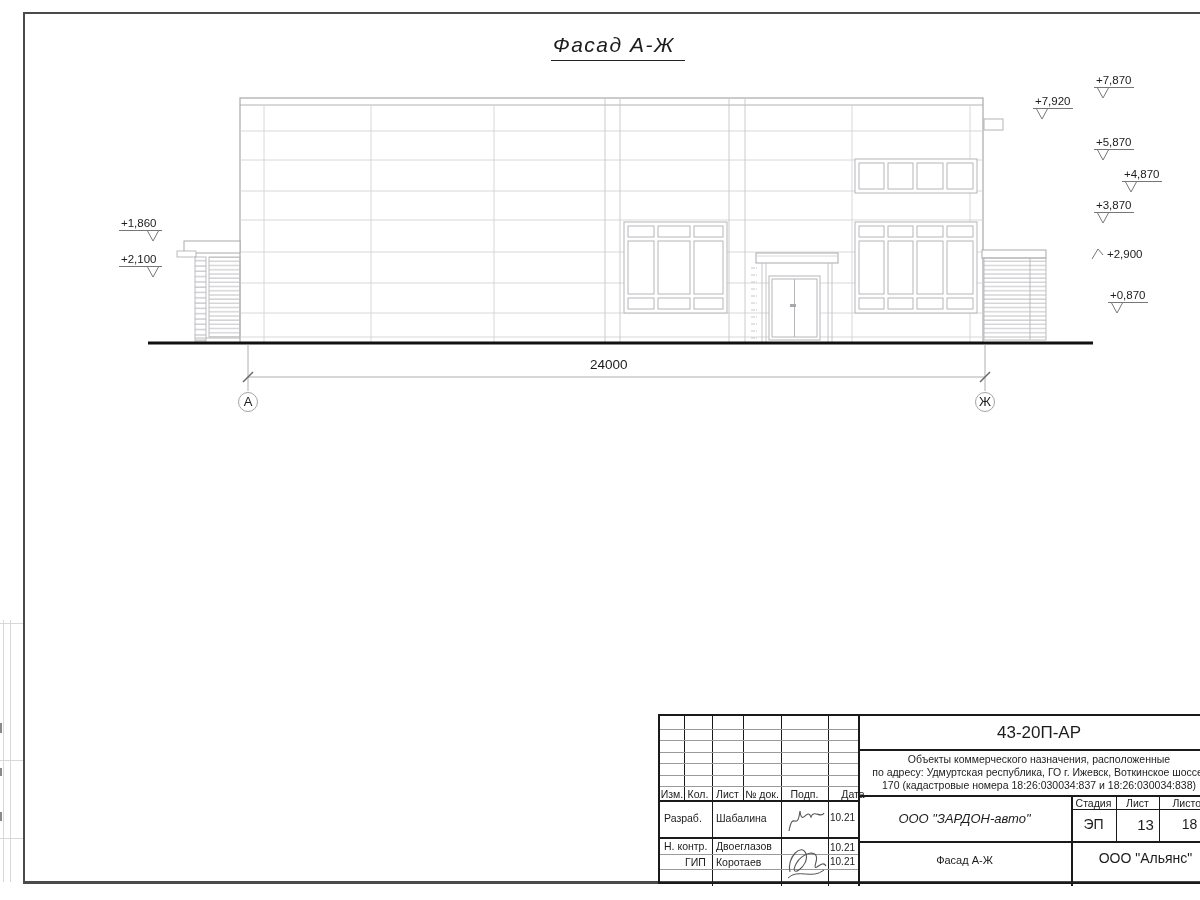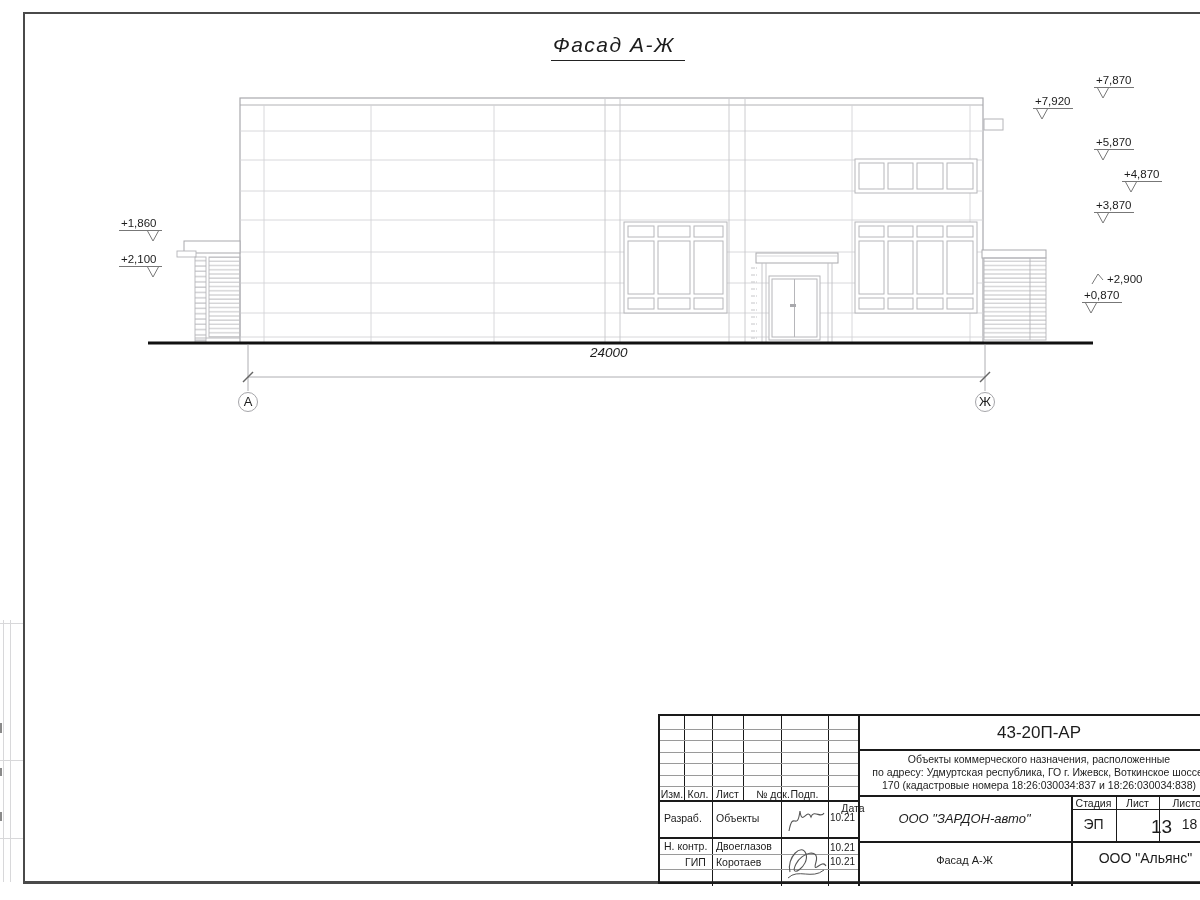--- a/index.html
+++ b/index.html
@@ -12,21 +12,21 @@
   .faint{position:absolute;background:#d8d8da;}
   
   .dwg-title{font-size:21px;font-style:italic;letter-spacing:1.5px;
              border-bottom:1.6px solid #222;padding:0 10px 3px 2px;}
   
   .elev{position:absolute;}
   .elev .lbl{display:block;font-size:11.5px;border-bottom:1px solid #777;padding:0 2px 1px 2px;}
   .elev svg{display:block;margin-top:-1px;}
   .elev.vleft svg{margin-left:1px;}
   .elev.vright svg{margin-left:auto;margin-right:1px;}
-  .elev.caret{display:flex;align-items:flex-start;margin-top:25px;}
+  .elev.caret{display:flex;align-items:flex-start;}
   .elev.caret svg{margin:0 1px 0 0;}
   
   .axis-letter{font-size:13px;width:22px;text-align:center;}
   .dim-label{font-size:13.5px;}
   
   #tb{position:absolute;left:658px;top:714px;width:560px;height:170px;
       border:2px solid #1a1a1a;box-sizing:border-box;}
   .tbl{position:absolute;background:#1a1a1a;}
   .tbl-thin{position:absolute;background:#9a9a9a;}
   .tb-txt{position:absolute;white-space:nowrap;}
@@ -172,21 +172,21 @@
   <g stroke="#666" stroke-width="1.4">
     <line x1="243" y1="382" x2="253" y2="372"></line>
         <line x1="980" y1="382" x2="990" y2="372"></line>
   </g>
   <circle cx="248" cy="402" r="9.5" fill="#fff" stroke="#9b9b9f" stroke-width="0.9"></circle>
   <circle cx="985" cy="402" r="9.5" fill="#fff" stroke="#9b9b9f" stroke-width="0.9"></circle>
 </svg>
 
 <span class="t axis-letter" style="left:237px;top:394px;">А</span>
 <span class="t axis-letter" style="left:974px;top:394px;">Ж</span>
-<span class="t dim-label" style="left:590px;top:345px;font-style:italic;">24000</span>
+<span class="t dim-label" style="left:590px;top:357px;">24000</span>
 
 <div class="elev vright" style="left:119px;top:217px;">
   <span class="lbl">+1,860</span>
   <svg width="16" height="12" style="margin-left:26px;">
         <polyline points="2,0 8,11 14,0" fill="none" stroke="#777" stroke-width="1"></polyline>
       </svg>
 </div>
 <div class="elev vright" style="left:119px;top:253px;">
   <span class="lbl">+2,100</span>
   <svg width="16" height="12" style="margin-left:26px;">
@@ -223,21 +223,21 @@
   <svg width="16" height="12">
         <polyline points="2,0 8,11 14,0" fill="none" stroke="#777" stroke-width="1"></polyline>
       </svg>
 </div>
 <div class="elev caret" style="left:1091px;top:248px;">
   <svg width="13" height="12">
         <polyline points="1,11 7,1 12,7" fill="none" stroke="#777" stroke-width="1"></polyline>
       </svg>
   <span class="lbl" style="border-bottom:none;">+2,900</span>
 </div>
-<div class="elev vleft" style="left:1082px;top:289px;">
+<div class="elev vleft" style="left:1108px;top:289px;">
   <span class="lbl">+0,870</span>
   <svg width="16" height="12">
         <polyline points="2,0 8,11 14,0" fill="none" stroke="#777" stroke-width="1"></polyline>
       </svg>
 </div>
 
 <div id="tb">
 
   <div class="tbl" style="left:24px;top:0;width:1.4px;height:84px;"></div>
   <div class="tbl" style="left:52px;top:0;width:1.4px;height:170px;"></div>
@@ -261,26 +261,26 @@
   <div class="tbl-thin" style="left:0;top:138px;width:198px;height:1px;"></div>
   <div class="tbl-thin" style="left:0;top:153px;width:198px;height:1px;"></div>
   <div class="tbl" style="left:198px;top:33px;width:362px;height:1.6px;"></div>
   <div class="tbl" style="left:198px;top:79px;width:362px;height:1.6px;"></div>
   <div class="tbl" style="left:411px;top:93px;width:149px;height:1.4px;"></div>
   <div class="tbl" style="left:198px;top:125px;width:362px;height:1.6px;"></div>
 
   <div class="tb-txt hdr cellc" style="left:0;top:72px;width:24px;">Изм.</div>
   <div class="tb-txt hdr cellc" style="left:24px;top:72px;width:28px;">Кол.</div>
   <div class="tb-txt hdr cellc" style="left:52px;top:72px;width:31px;">Лист</div>
-  <div class="tb-txt hdr cellc" style="left:83px;top:72px;width:38px;margin-left:11px;">№ док.</div>
+  <div class="tb-txt hdr cellc" style="left:83px;top:72px;width:38px;">№ док.</div>
   <div class="tb-txt hdr cellc" style="left:121px;top:72px;width:47px;">Подп.</div>
-  <div class="tb-txt hdr cellc" style="left:168px;top:86px;width:50px;">Дата</div>
+  <div class="tb-txt hdr cellc" style="left:168px;top:72px;width:50px;">Дата</div>
 
   <div class="tb-txt hdr" style="left:4px;top:96px;">Разраб.</div>
-  <div class="tb-txt hdr" style="left:56px;top:96px;">Объекты</div>
+  <div class="tb-txt hdr" style="left:56px;top:96px;">Шабалина</div>
   <div class="tb-txt" style="left:170px;top:96px;font-size:10px;">10.21</div>
   <div class="tb-txt hdr" style="left:4px;top:124px;text-align:right;">Н. контр.</div>
   <div class="tb-txt hdr" style="left:56px;top:124px;">Двоеглазов</div>
   <div class="tb-txt" style="left:170px;top:126px;font-size:10px;">10.21</div>
   <div class="tb-txt hdr" style="left:4px;top:140px;margin-left:21px;">ГИП</div>
   <div class="tb-txt hdr" style="left:56px;top:140px;">Коротаев</div>
   <div class="tb-txt" style="left:170px;top:140px;font-size:10px;">10.21</div>
 
   <svg class="abs" style="left:123px;top:85px;" width="44" height="36" viewBox="0 0 44 36">
     <path d="M6,30 C10,8 14,32 17,10 C19,26 24,6 28,16 C31,8 38,18 41,12" fill="none" stroke="#555" stroke-width="1.1"></path>
@@ -294,20 +294,20 @@
   <div class="tb-txt cellc" style="left:198px;top:37px;width:362px;font-size:10.5px;">Объекты коммерческого назначения, расположенные</div>
   <div class="tb-txt cellc" style="left:198px;top:50px;width:362px;font-size:10.5px;">по адресу: Удмуртская республика, ГО г. Ижевск, Воткинское шоссе,</div>
   <div class="tb-txt cellc" style="left:198px;top:63px;width:362px;font-size:10.5px;">170 (кадастровые номера 18:26:030034:837 и 18:26:030034:838)</div>
 
   <div class="tb-txt cellc" style="left:198px;top:95px;width:213px;font-size:13px;font-style:italic;">ООО "ЗАРДОН-авто"</div>
 
   <div class="tb-txt hdr cellc" style="left:411px;top:81px;width:45px;">Стадия</div>
   <div class="tb-txt hdr cellc" style="left:456px;top:81px;width:43px;">Лист</div>
   <div class="tb-txt hdr cellc" style="left:499px;top:81px;width:61px;">Листов</div>
   <div class="tb-txt cellc" style="left:411px;top:100px;width:45px;font-size:14px;">ЭП</div>
-  <div class="tb-txt cellc" style="left:480px;top:100px;width:43px;font-size:19px;">13</div>
+  <div class="tb-txt cellc" style="left:464px;top:100px;width:43px;font-size:15px;">13</div>
   <div class="tb-txt cellc" style="left:499px;top:100px;width:61px;font-size:14px;">18</div>
 
   <div class="tb-txt cellc" style="left:198px;top:138px;width:213px;font-size:11px;">Фасад А-Ж</div>
   <div class="tb-txt cellc" style="left:411px;top:134px;width:149px;font-size:14px;">ООО "Альянс"</div>
 </div>
 
 </div>
 
 </body></html>

